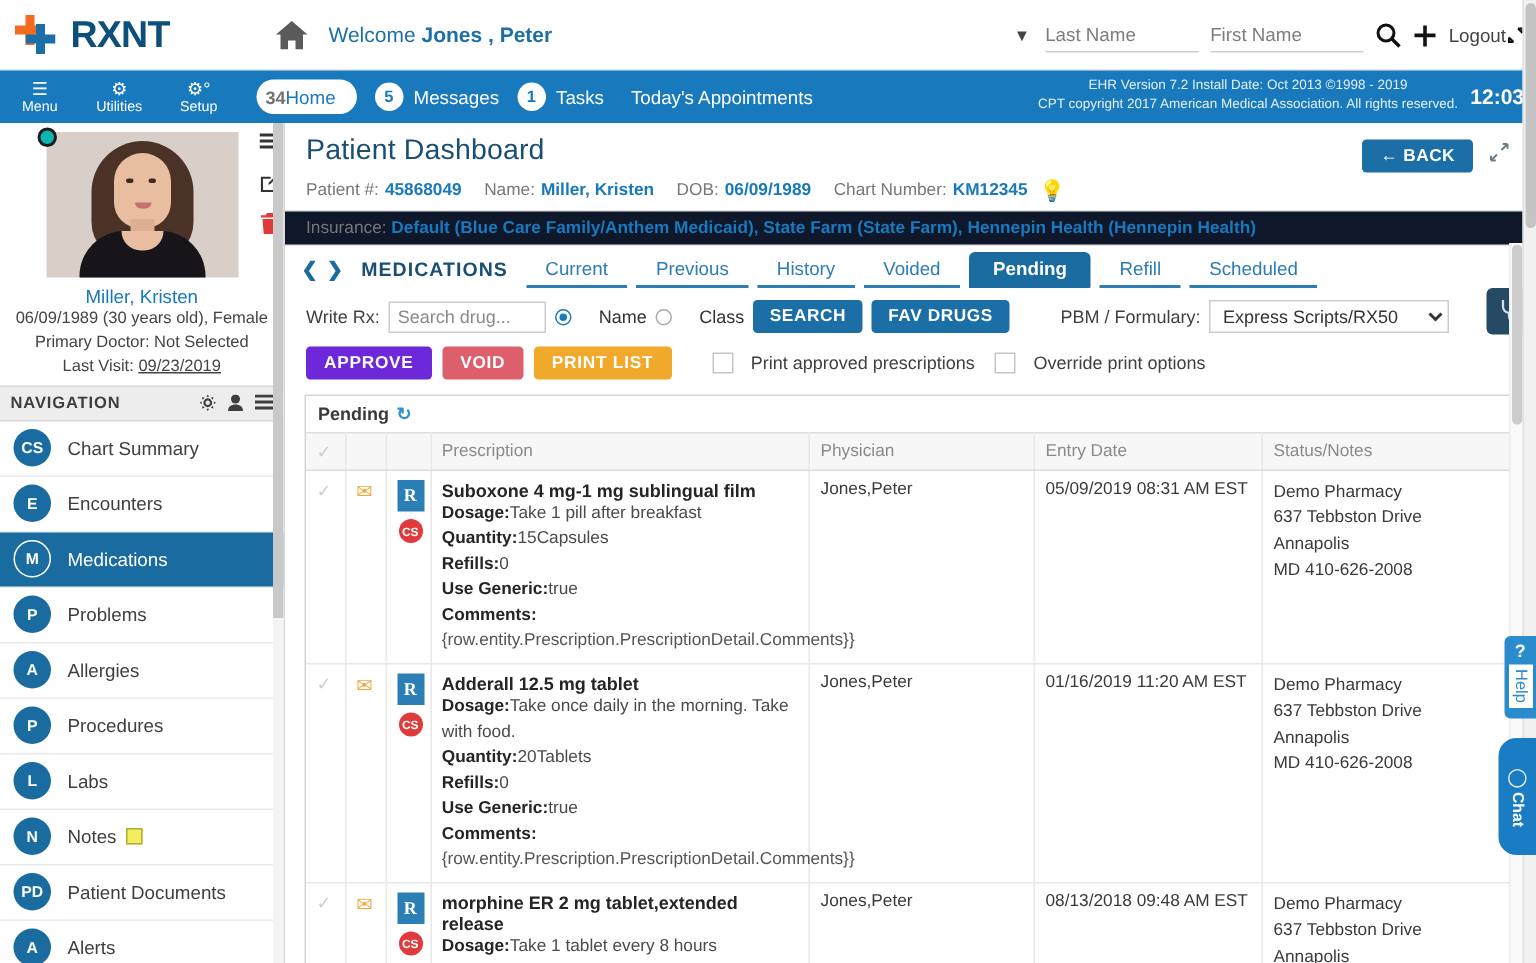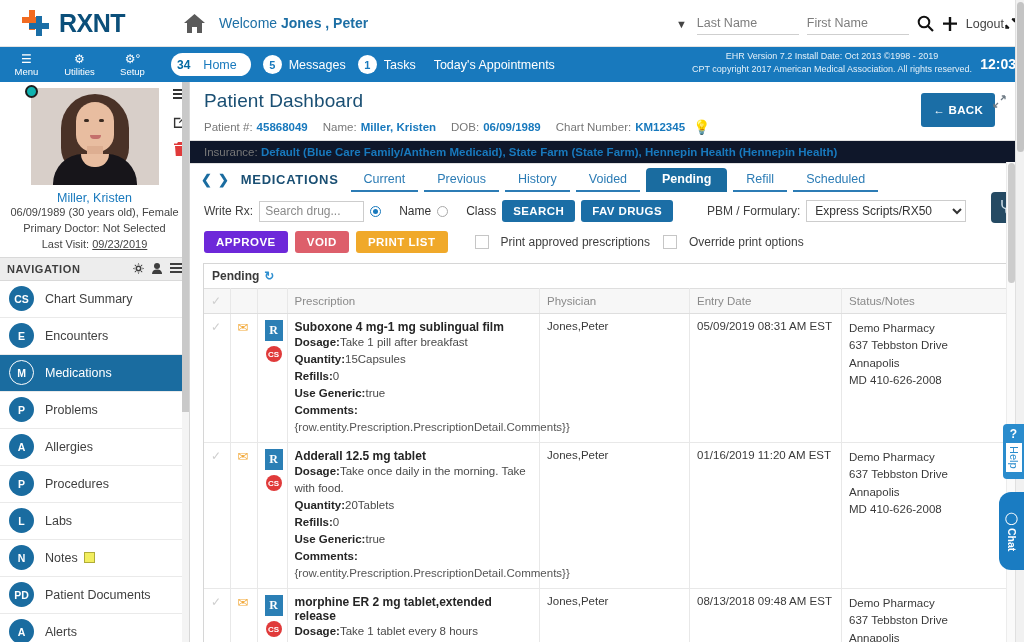--- a/index.html
+++ b/index.html
@@ -10,21 +10,21 @@
     color: #333;
     background: #ffffff;
   }
   .app { position:relative; width:1024px; height:642px; overflow:hidden; }
 
   
   .topbar {
     height:47px; background:#fff; display:flex; align-items:center;
     border-bottom:1px solid #e3e3e3; position:relative;
   }
-  .logo-wrap { display:flex; align-items:center; padding-left:22px; width:160px; }
+  .logo-wrap { display:flex; align-items:center; padding-left:10px; width:160px; }
   .logo-cross { position:relative; width:32px; height:30px; margin-right:5px; }
   .logo-cross .c1, .logo-cross .c2 { position:absolute; }
   .logo-cross .c1 { left:0; top:2px; width:20px; height:20px; }
   .logo-cross .c2 { left:7px; top:8px; width:20px; height:20px; }
   .logo-text { font-size:25px; font-weight:bold; color:#0b4f7a; letter-spacing:-0.5px; }
   .home-icon { margin-left:24px; color:#5a5a5a; display:flex; align-items:center; }
   .welcome { margin-left:14px; font-size:14px; color:#1d6fa5; }
   .welcome b { font-weight:bold; }
   .top-right { position:absolute; right:8px; top:0; height:47px; display:flex; align-items:center; gap:8px; }
   .chev-down { color:#444; font-size:11px; padding:0 2px; cursor:pointer; }
@@ -46,21 +46,21 @@
     width:53px; text-align:center; font-size:9.5px; line-height:1.05;
     cursor:pointer; padding-top:1px;
   }
   .bb-tool .gi { display:block; font-size:12px; margin-bottom:2px; }
   .bb-pill {
     margin-left:12px; background:#fff; color:#1879bd; border-radius:13px;
     height:23px; display:flex; align-items:center; padding:0 14px 0 6px;
     font-size:12.5px; cursor:pointer;
   }
   .bb-pill .cnt {
-    font-weight:bold; font-size:12px; margin-right:13px; color:#0369a1;
+    font-weight:bold; font-size:12px; margin-right:0; color:#737373;
   }
   .bb-item { display:flex; align-items:center; margin-left:12px; font-size:12.5px; cursor:pointer; }
   .bb-badge {
     width:19px; height:19px; border-radius:50%; background:#fff; color:#1879bd;
     font-size:11px; font-weight:bold; display:flex; align-items:center;
     justify-content:center; margin-right:7px;
   }
   .bb-plain { margin-left:18px; font-size:12.5px; cursor:pointer; }
   .bb-copy {
     position:absolute; right:52px; top:3px; text-align:center; font-size:9px;
@@ -141,22 +141,22 @@
   .pd-row .gap { width:7px; display:inline-block; }
   .ins-row {
     margin-top:5px; background:#0f172a; border-top:1px solid #e2e2e2;
     border-bottom:1px solid #e2e2e2; padding:5px 14px; font-size:11.5px; color:#777;
     margin-left:-14px; margin-right:-12px;
   }
   .ins-row b { color:#1879bd; }
   .bulb { color:#f4a81d; font-size:14px; margin-left:4px; }
 
   .back-btn {
-    position:absolute; right:29px; top:11px; background:#1b6ea6; color:#fff;
-    border:none; border-radius:3px; height:34px; padding:0 12px; font-size:11.5px;
+    position:absolute; right:42px; top:11px; background:#1b6ea6; color:#fff;
+    border:none; border-radius:3px; height:22px; padding:0 12px; font-size:11.5px;
     font-weight:bold; cursor:pointer; letter-spacing:.3px;
   }
   .expand-ic { position:absolute; right:18px; top:13px; color:#6f7b85; cursor:pointer; }
   .steth-btn {
     position:absolute; right:0; top:110px; width:33px; height:31px;
     background:#254a63; border-radius:4px 0 0 4px; display:flex;
     align-items:center; justify-content:center; cursor:pointer;
   }
 
   

